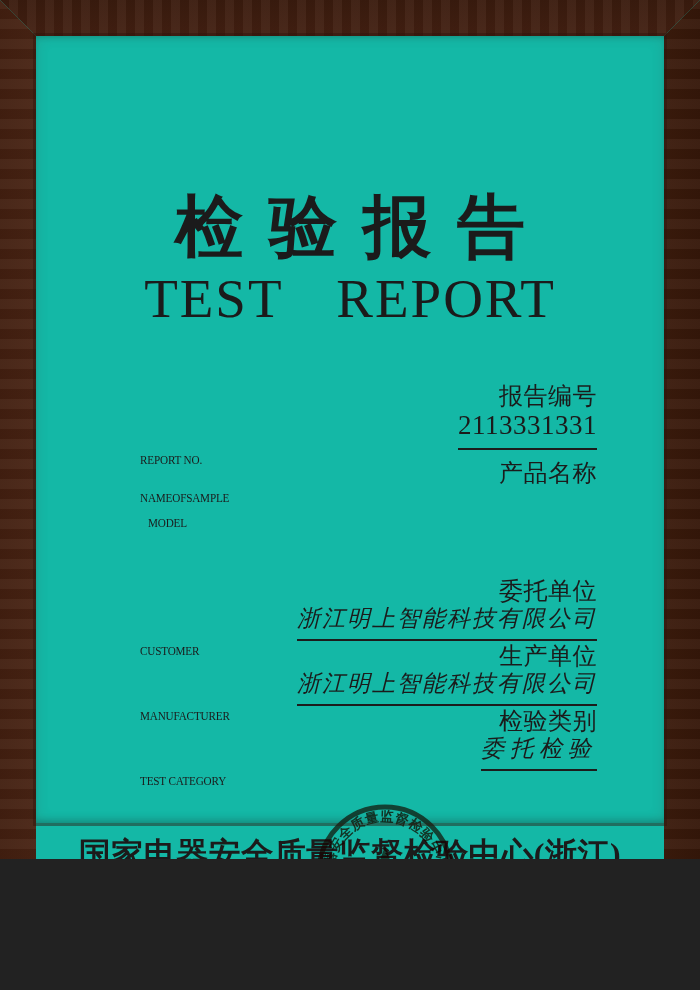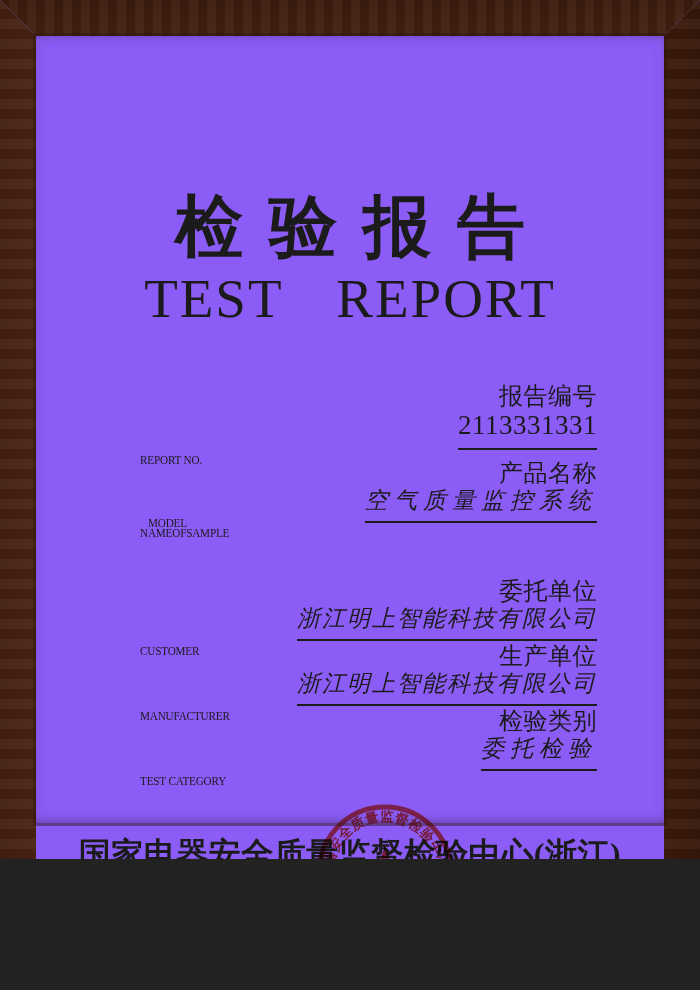--- a/index.html
+++ b/index.html
@@ -1,18 +1,18 @@
 <!DOCTYPE html>
 <html><head>
 <meta charset="utf-8">
 <style>
   html,body{margin:0;padding:0;background:#222;}
   .page{
     position:relative;width:700px;height:859px;overflow:hidden;
-    background:#8b5cf6;
+    background:#14b8a6;
     font-family:"Liberation Serif","DejaVu Serif",serif;
     color:#1b1b1b;
   }
   
   .rail{position:absolute;inset:0;pointer-events:none;}
   .rail.top{
     background:
       repeating-linear-gradient(90deg, rgba(0,0,0,.05) 0 9px, rgba(255,255,255,.04) 9px 18px),
       linear-gradient(to bottom,#3a1b0e,#693423 22%,#7c4330 58%,#6d3a26 84%,#57291a);
     clip-path:polygon(0 0,700px 0,664px 36px,36px 36px);
@@ -103,21 +103,20 @@
     <div class="row-main">
       <span class="label-cn">报告编号</span>
       <span class="value-line"><span class="value-latin">2113331331</span></span>
     </div>
     <div class="label-en">REPORT NO.</div>
   </div>
 
   <div class="row r1">
     <div class="row-main">
       <span class="label-cn">产品名称</span>
-      <span class="value-line"><span class="value-cjk-spaced">空气质量监控系统</span></span>
     </div>
     <div class="label-en">NAMEOFSAMPLE</div>
   </div>
 
   <div class="row r2">
     <div class="label-en" style="margin-left:8px">MODEL</div>
   </div>
 
   <div class="row r3">
     <div class="row-main">

